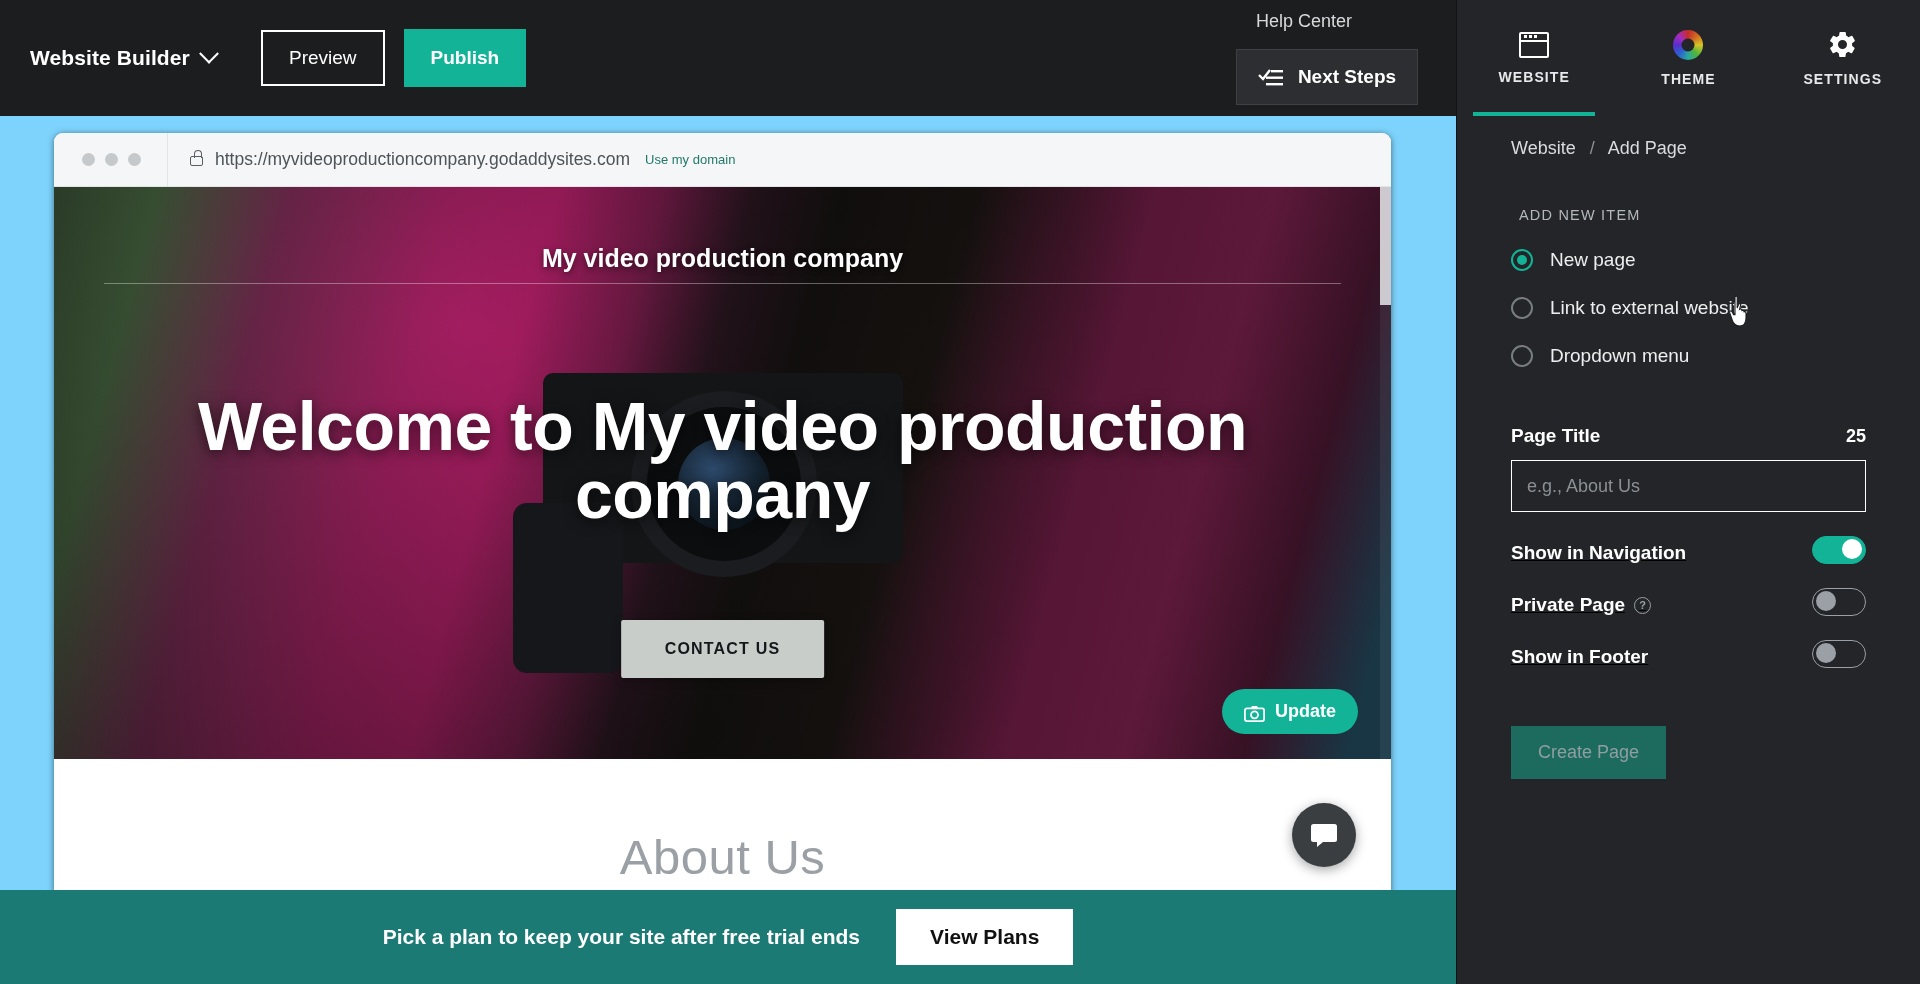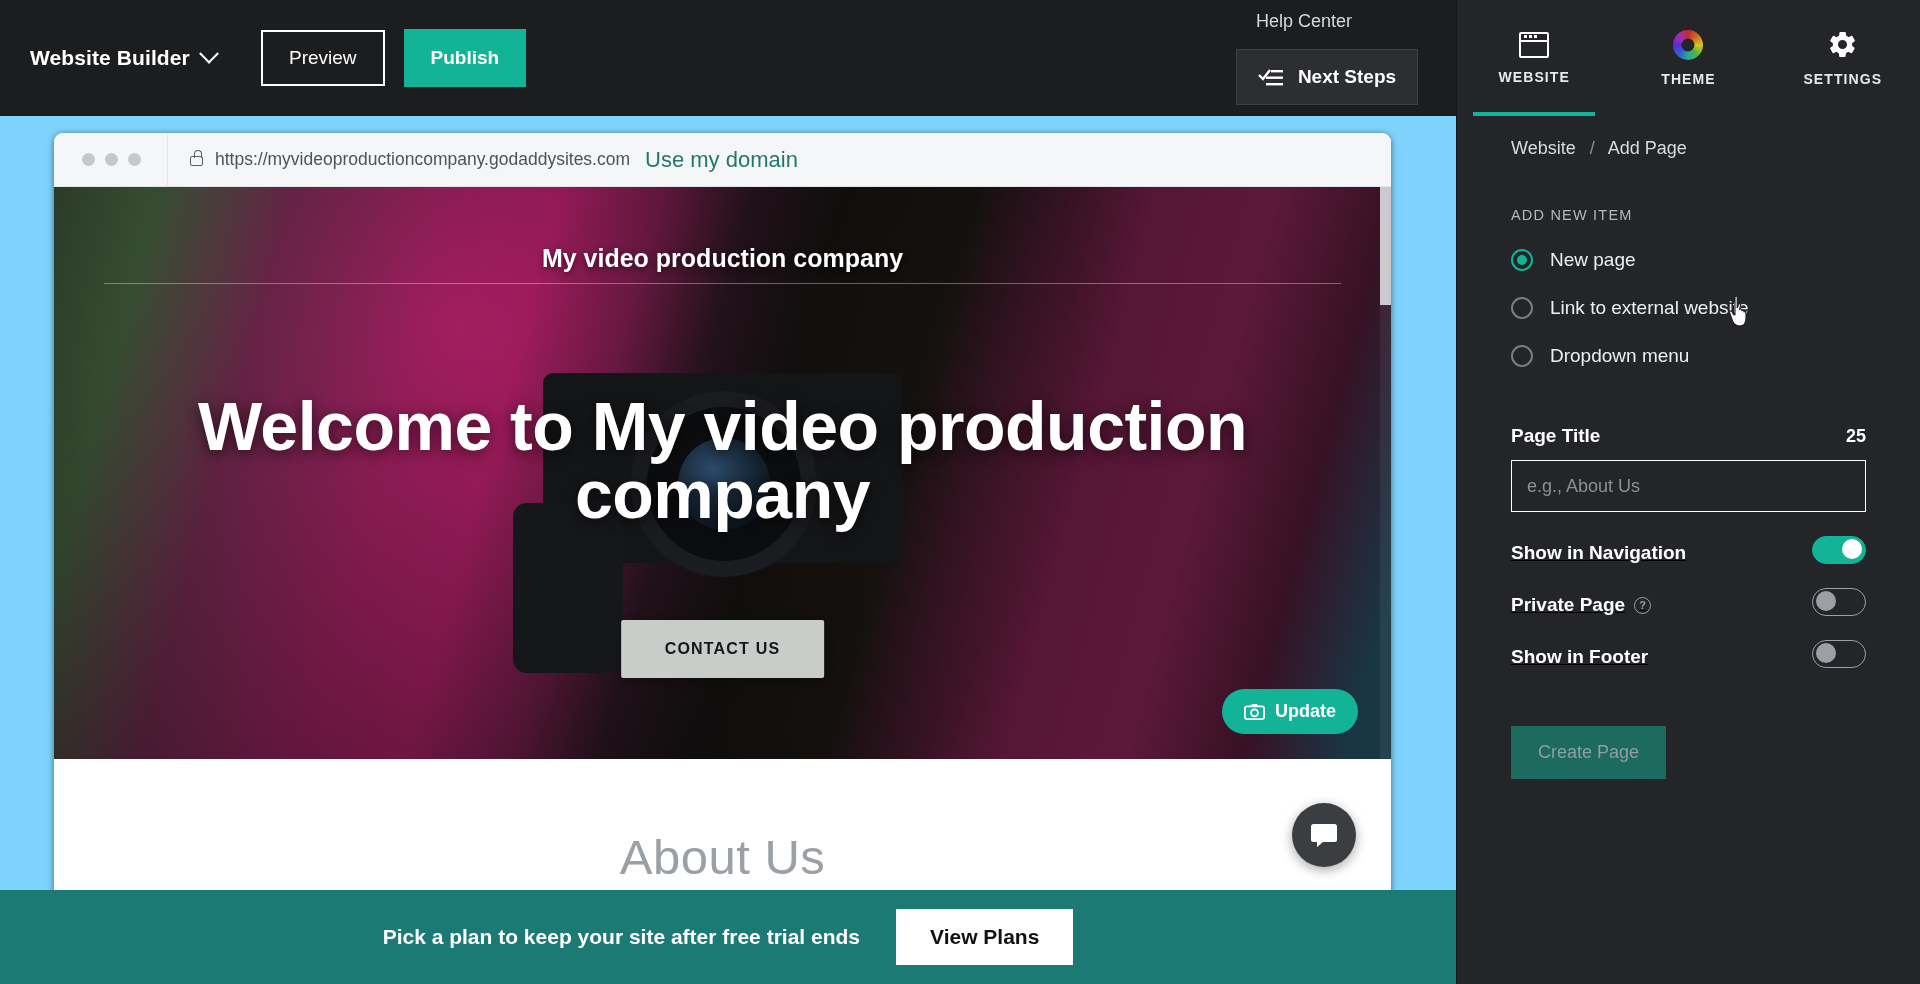--- a/index.html
+++ b/index.html
@@ -89,21 +89,21 @@
     margin-left: 22px; width: 13px; height: 10px;
     border: 1.8px solid #5a5f63; border-radius: 2px;
     position: relative; margin-top: 3px;
   }
   .lock:before {
     content:""; position:absolute; left: 2.5px; top: -7px;
     width: 6px; height: 7px; border: 1.8px solid #5a5f63;
     border-bottom: none; border-radius: 4px 4px 0 0;
   }
   .url-text { margin-left: 12px; color: #4d5358; font-size: 17.5px; }
-  .use-domain { margin-left: 15px; color: #22796a; font-size: 22px; cursor: pointer; }
+  .use-domain { margin-left: 15px; color: #22796a; font-size: 13px; cursor: pointer; }
 
   #site {
     position: relative; height: 706px; background: #fff; overflow: hidden;
   }
   #hero {
     position: relative; height: 572px; overflow: hidden;
     background:
       radial-gradient(circle at 30% 24%, rgba(18,18,18,.05) 0%, rgba(10,10,10,.55) 60%),
       linear-gradient(105deg,#3f5b3a 0%,#4a6b43 7%,#7d2a55 16%,#a51f62 27%,
         #b01d66 34%,#7b1b4c 41%,#2b1420 47%,#14100f 53%,#1c1612 62%,
@@ -154,21 +154,21 @@
   #hero-cta {
     position: absolute; z-index: 6; left: 50%; top: 433px; transform: translateX(-50%);
     background: #c8cdc9; color: #15181b;
     font-size: 16px; font-weight: 700; letter-spacing: 1.2px;
     padding: 20px 44px; border: none; border-radius: 2px; cursor: pointer;
     font-family: "Liberation Sans", sans-serif;
     box-shadow: 0 2px 10px rgba(0,0,0,.3);
   }
   #update-btn {
     position: absolute; z-index: 7; right: 33px; bottom: 25px;
-    display: flex; align-items: center; gap: 10px;
+    display: flex; align-items: flex-end; gap: 10px;
     background: #12b396; color: #fff; border: none; border-radius: 24px;
     padding: 12px 22px; font-size: 18px; font-weight: 700; cursor: pointer;
     font-family: "Liberation Sans", sans-serif;
   }
   #about {
     height: 134px; background: #fff;
     display: flex; align-items: flex-end; justify-content: center;
   }
   #about h2 {
     color: #9aa0a5; font-size: 49px; font-weight: 400;
@@ -257,21 +257,21 @@
   #breadcrumb {
     padding: 22px 0 0 54px; color: #d9dbde; font-size: 18px;
   }
   #breadcrumb .crumb { cursor: pointer; }
   #breadcrumb .sep { color: #8b9095; margin: 0 9px; }
   #breadcrumb .cur { color: #d9dbde; }
 
   .panel-body { padding: 0 54px; }
   .section-label {
     margin-top: 48px;
-    color: #b3b8bd; font-size: 14.5px; font-weight: 400; letter-spacing: 1.2px;
+    color: #b3b8bd; font-size: 14.5px; font-weight: 400; letter-spacing: 1.2px; margin-left: 8px;
   }
   .radio-row {
     display: flex; align-items: center; gap: 17px;
     margin-top: 26px; cursor: pointer;
   }
   .radio {
     width: 22px; height: 22px; border-radius: 50%;
     border: 2.3px solid #787d82; flex: 0 0 auto; position: relative;
   }
   .radio.on { border-color: #12b396; }

